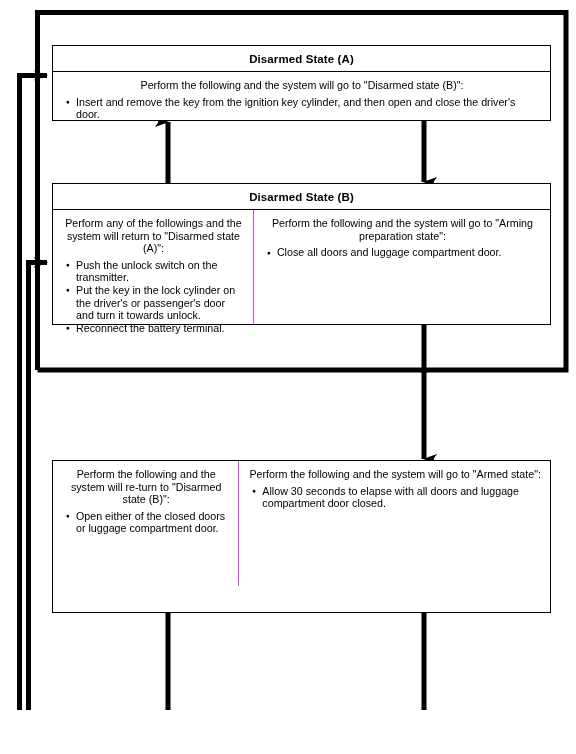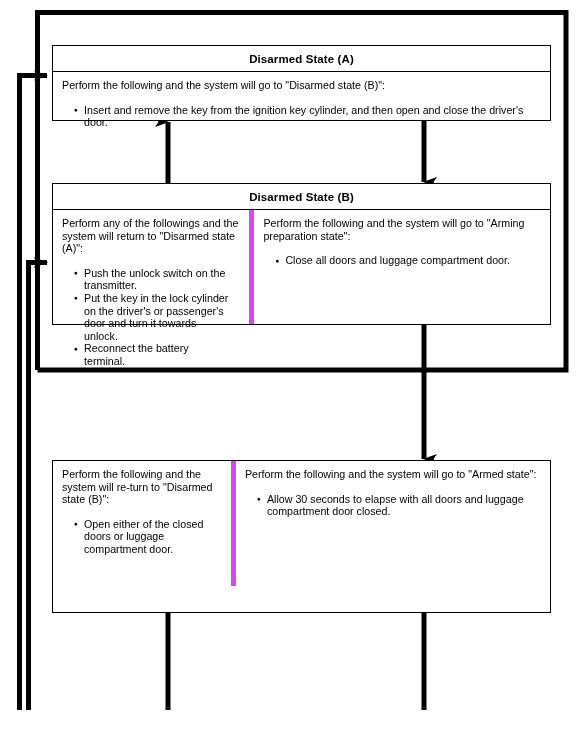--- a/index.html
+++ b/index.html
@@ -56,32 +56,33 @@
     box-sizing: border-box;
     padding: 7px 8px 6px 9px;
     font-size: 10.7px;
     line-height: 12.6px;
   }
   .panel.single {
     width: 100%;
   }
   .panel.left {
     width: 248px;
-    border-right: 5px solid #d946ef;
+    border-right: 1px solid #d946ef;
   }
   .panel.right {
     flex: 1 1 auto;
   }
   .panel .intro {
     margin: 0 0 0 0;
     white-space: pre-line;
+    text-align: center;
   }
   .panel ul {
     list-style: none;
-    margin: 12px;
+    margin: 4px;
     padding: 0;
   }
   .panel ul li {
     position: relative;
     padding-left: 10px;
     margin: 0;
     text-indent: 0;
   }
   .panel ul li::before {
     content: "\25CF";

